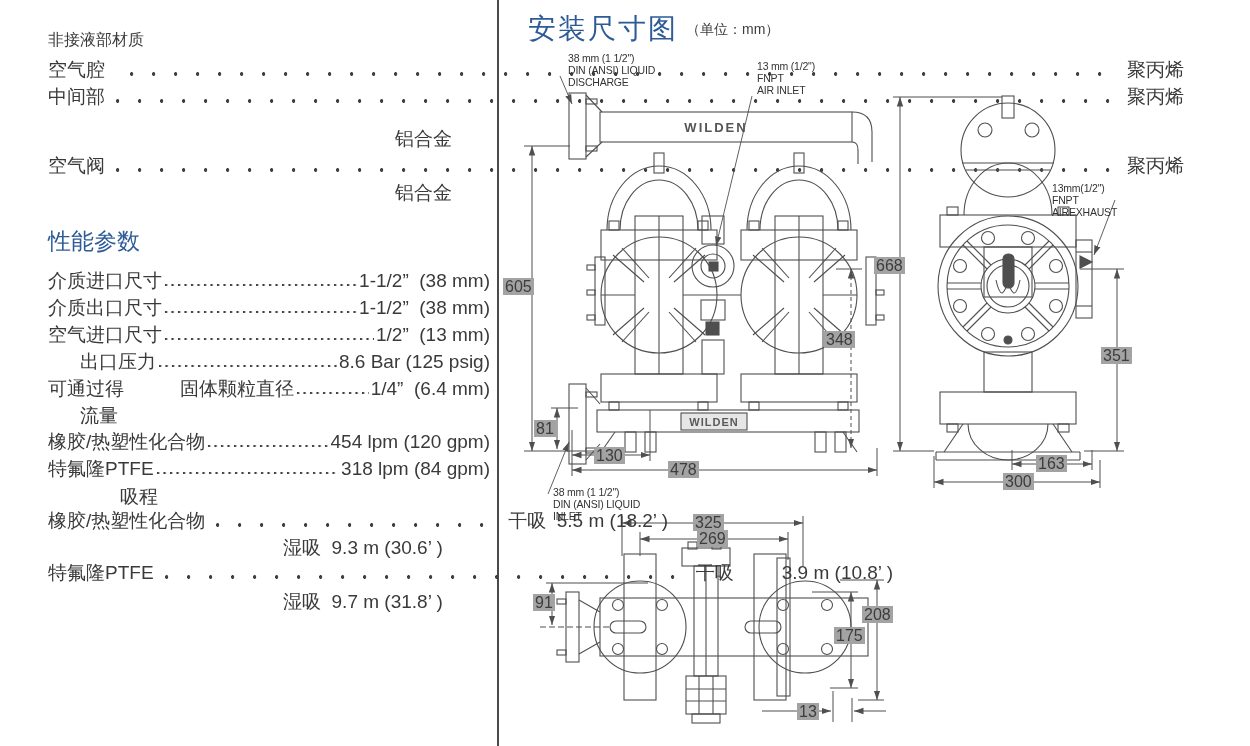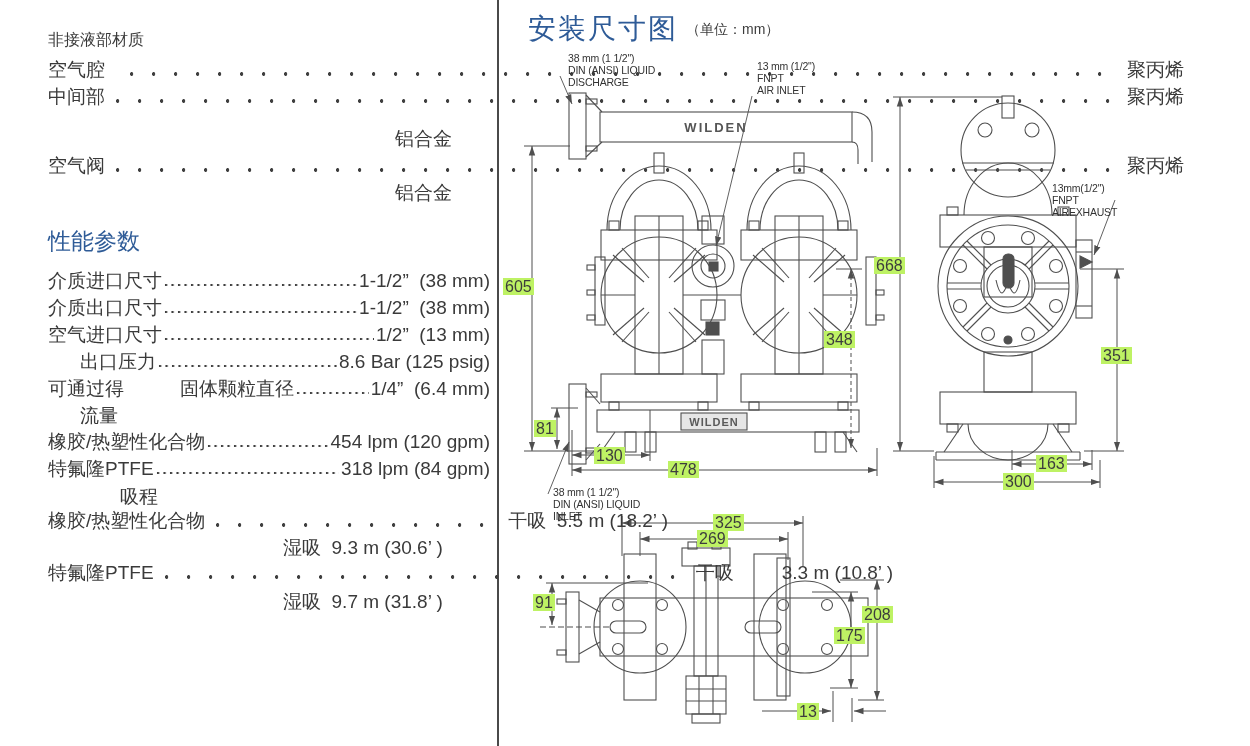--- a/index.html
+++ b/index.html
@@ -32,21 +32,21 @@
   .sp56 { flex:0 0 56px; }
   .sp48 { flex:0 0 48px; }
   .plain { position:absolute; font-size:19px; white-space:pre; z-index:3; }
 
   
   .draw-title { position:absolute; left:528px; top:10px; font-size:28px; letter-spacing:2px; z-index:3; }
   .unit-note { position:absolute; left:686px; top:21px; font-size:14px; color:#3c3c3c; z-index:3; }
   svg.draw { position:absolute; left:0; top:0; z-index:2; }
   .dim {
     position:absolute; font-size:16px; line-height:17px; color:#3d3d3d;
-    background:#bef264; padding:0 2px; z-index:3; white-space:nowrap;
+    background:#a3a3a3; padding:0 2px; z-index:3; white-space:nowrap;
   }
   .plabel { position:absolute; font-size:10.5px; line-height:12px; color:#333;
     letter-spacing:-0.2px; white-space:nowrap; z-index:3; }
 </style>
 </head>
 <body>
 
 <div class="h1" style="left:48px; top:30px;">非接液部材质</div>
 
 <div class="row matrow" style="top:58px;gap:14px;">
@@ -113,21 +113,21 @@
   <span class="lbl">橡胶/热塑性化合物</span>
   <span class="leader"></span>
   <span class="val">干吸  5.5 m (18.2’ )</span>
 </div>
 <div class="plain" style="left:283px; top:535px;">湿吸  9.3 m (30.6’ )</div>
 <div class="row" style="left:48px; top:561px; width:845px;">
   <span class="lbl">特氟隆PTFE</span>
   <span class="leader"></span>
   <span class="val">干吸</span>
   <span class="sp48"></span>
-  <span class="val">3.3 m (10.8’ )</span>
+  <span class="val">3.9 m (10.8’ )</span>
 </div>
 <div class="plain" style="left:283px; top:589px;">湿吸  9.7 m (31.8’ )</div>
 
 <div class="divider"></div>
 
 <div class="draw-title blue">安装尺寸图</div>
 <div class="unit-note">（单位：mm）</div>
 
 <svg class="draw" width="1250" height="746" viewBox="0 0 1250 746">
   <defs>
@@ -384,21 +384,21 @@
 
 <div class="dim" style="left:503px; top:278px;">605</div>
 <div class="dim" style="left:534px; top:420px;">81</div>
 <div class="dim" style="left:594px; top:447px;">130</div>
 <div class="dim" style="left:668px; top:461px;">478</div>
 <div class="dim" style="left:824px; top:331px;">348</div>
 <div class="dim" style="left:874px; top:257px;">668</div>
 <div class="dim" style="left:1101px; top:347px;">351</div>
 <div class="dim" style="left:1036px; top:455px;">163</div>
 <div class="dim" style="left:1003px; top:473px;">300</div>
-<div class="dim" style="left:693px; top:514px;margin-left:20px;">325</div>
+<div class="dim" style="left:693px; top:514px;">325</div>
 <div class="dim" style="left:697px; top:530px;">269</div>
 <div class="dim" style="left:533px; top:594px;">91</div>
 <div class="dim" style="left:862px; top:606px;">208</div>
 <div class="dim" style="left:834px; top:627px;">175</div>
 <div class="dim" style="left:797px; top:703px;">13</div>
 
 <div class="plabel" style="left:568px; top:52px;">
   <div>38 mm (1 1/2")</div>
   <div>DIN (ANSI) LIQUID</div>
   <div>DISCHARGE</div>

